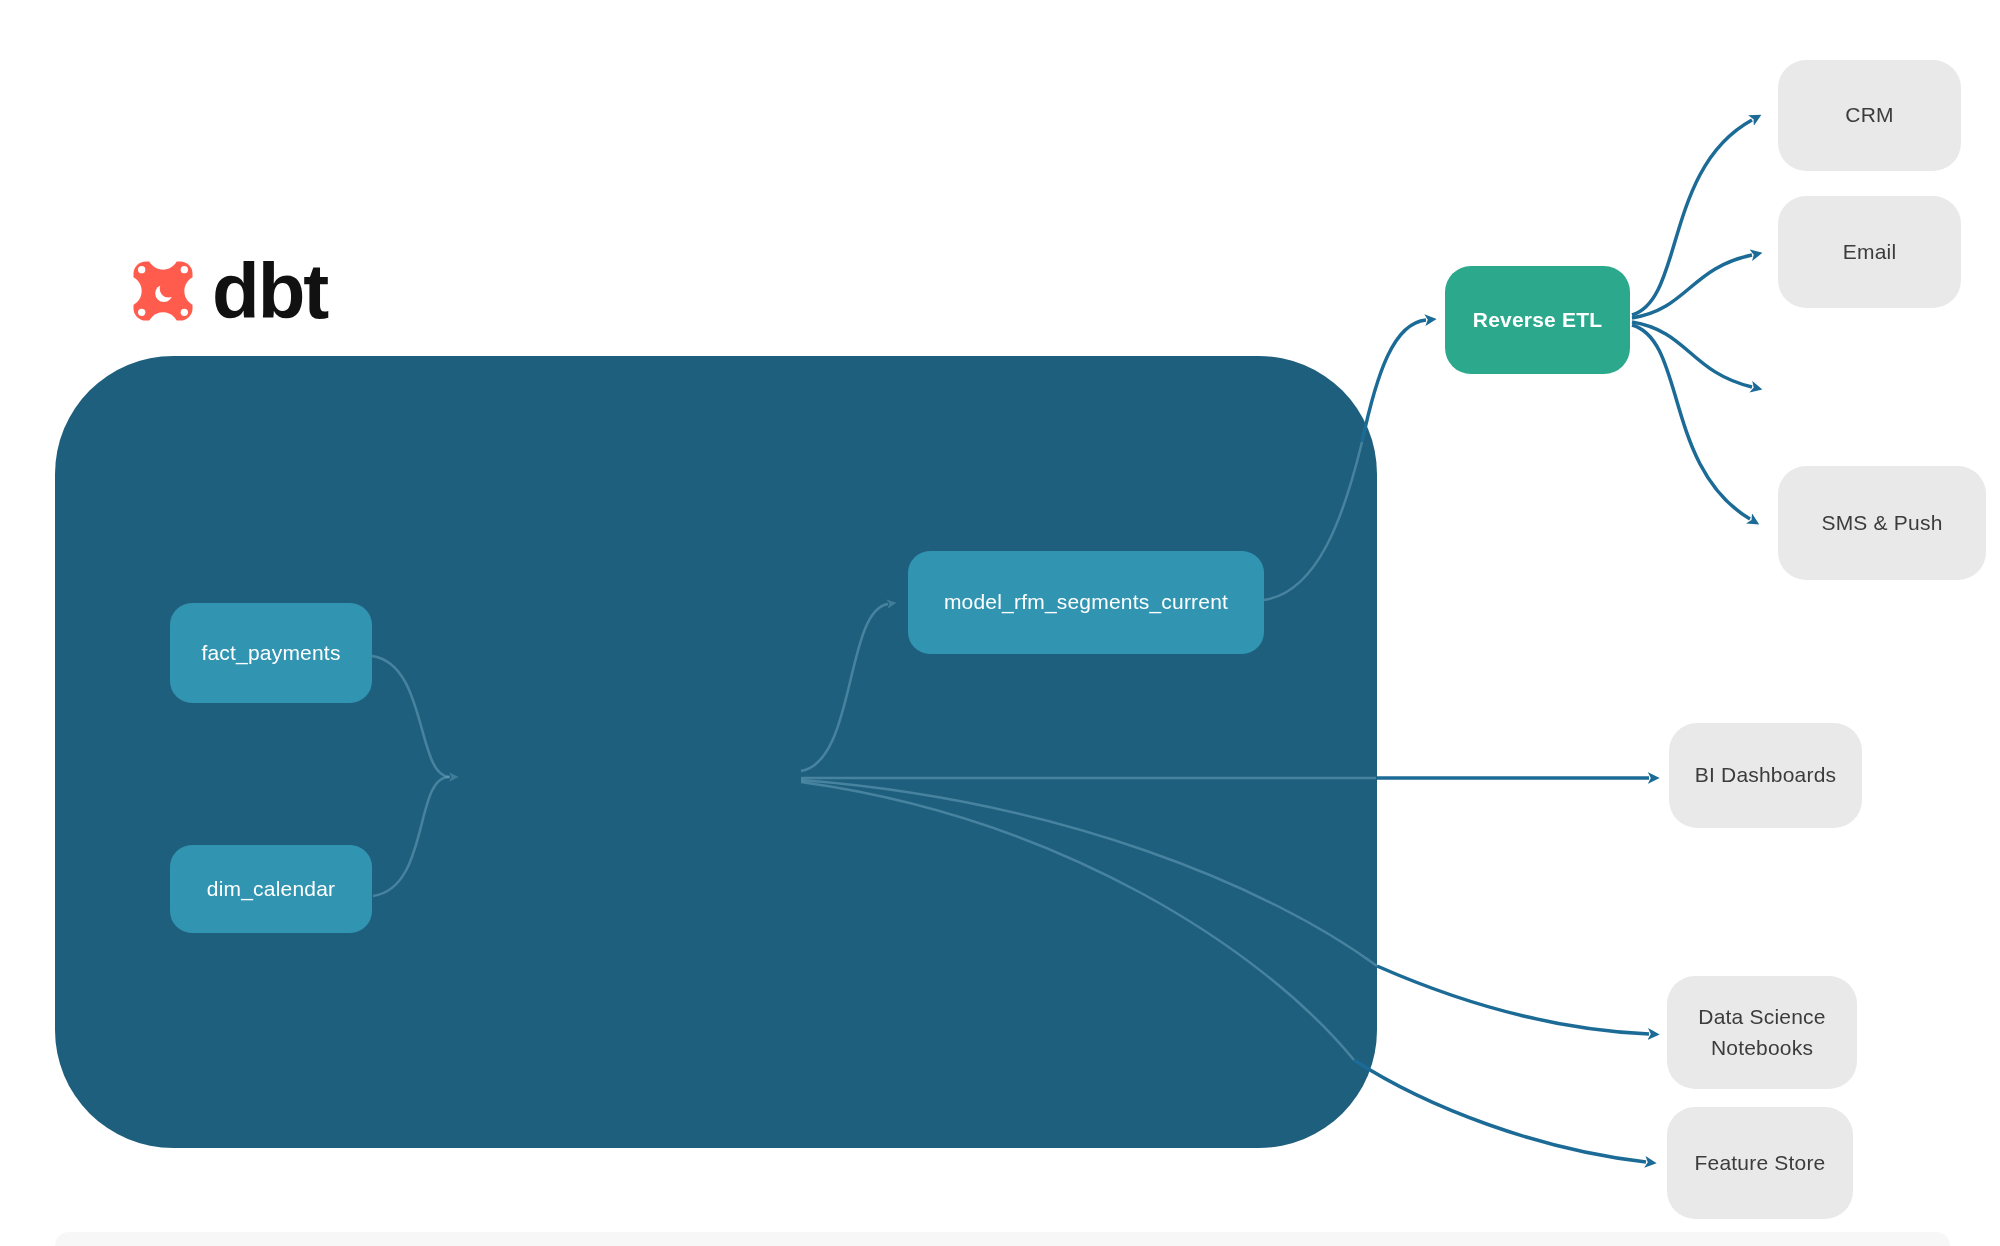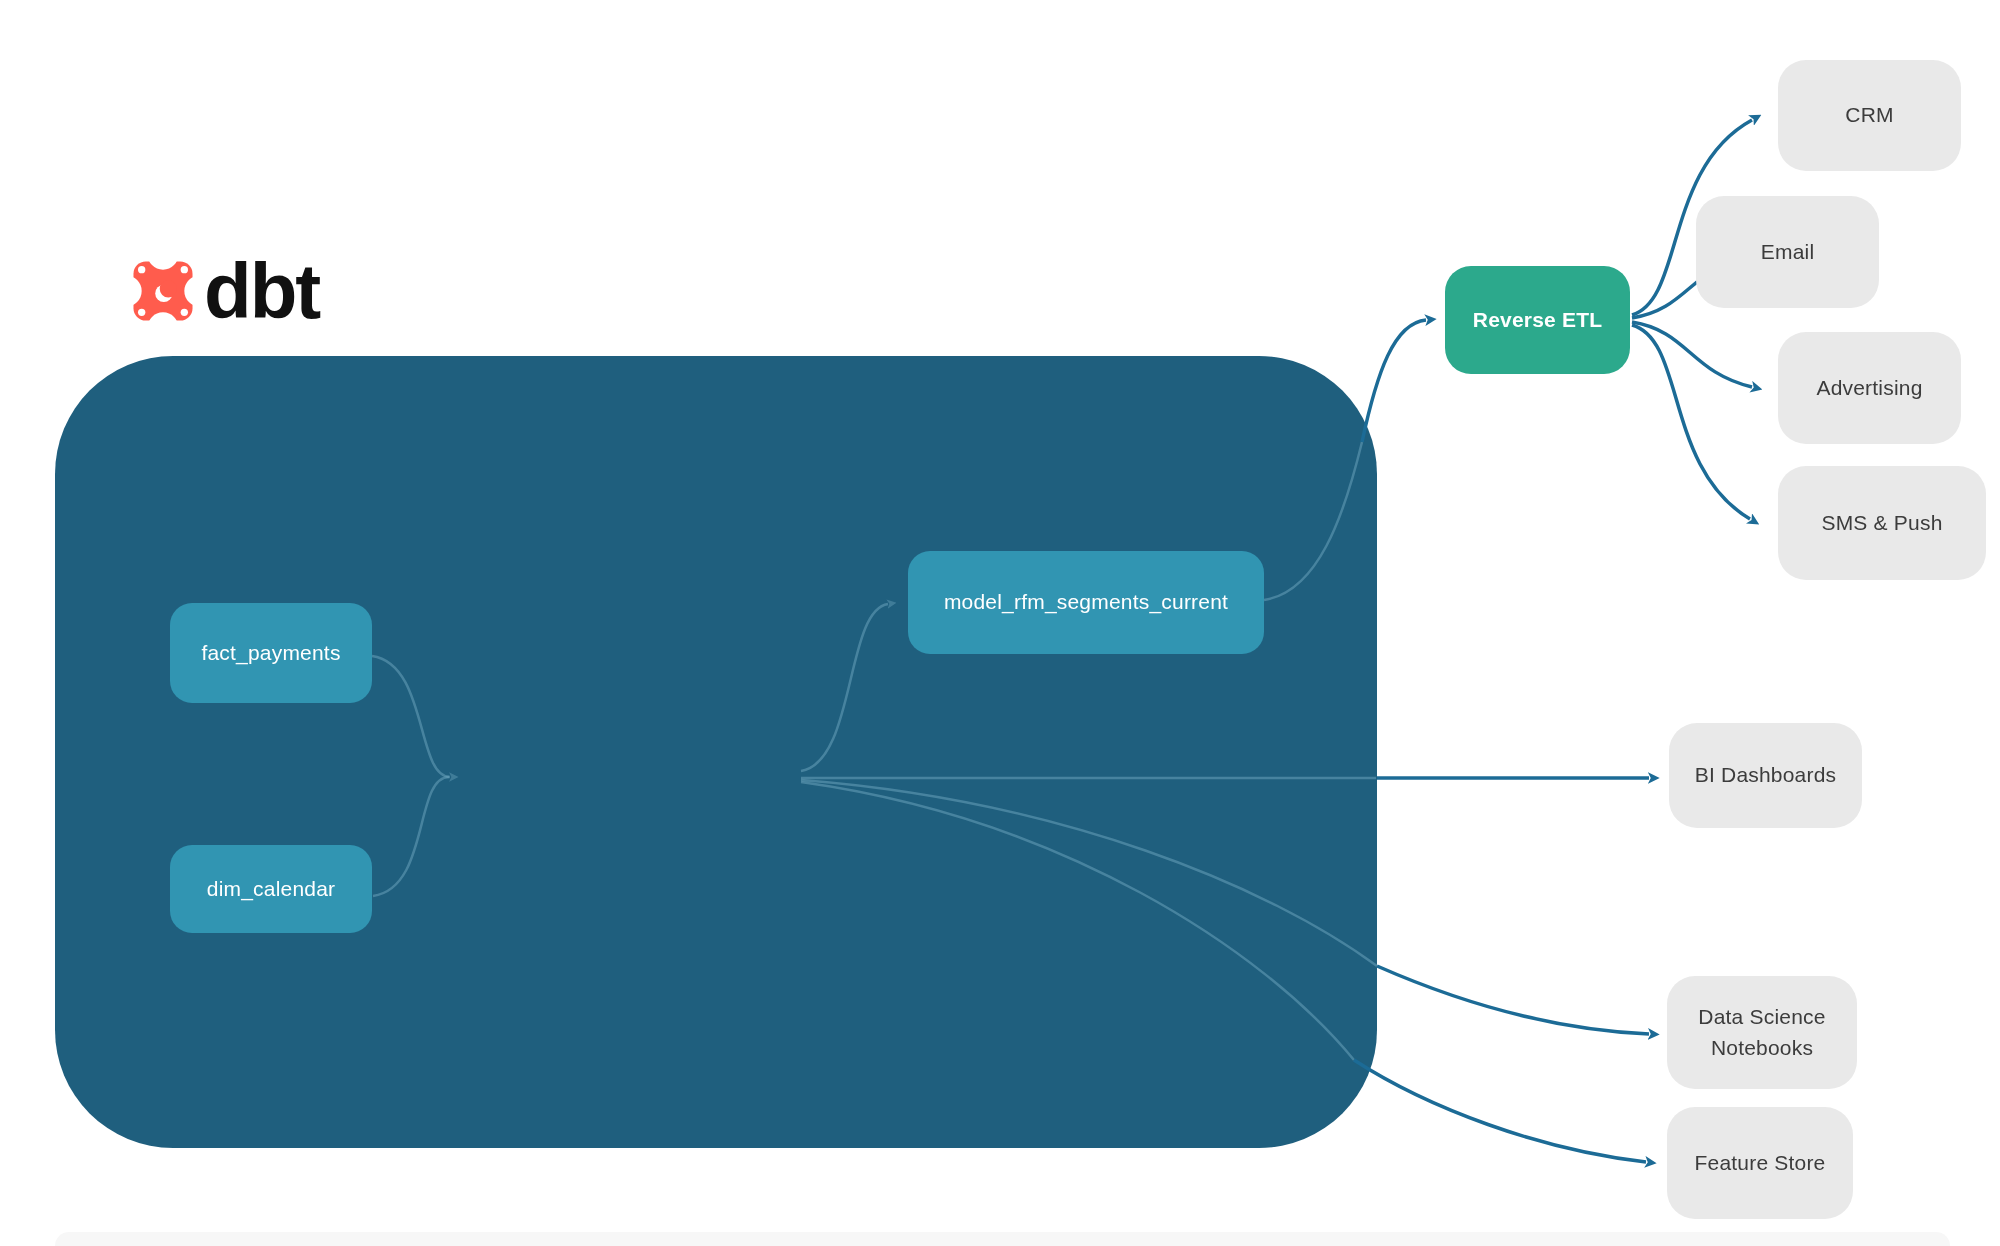--- a/index.html
+++ b/index.html
@@ -15,21 +15,21 @@
     --destination-text:#3c3c3c;
     --footer-strip:#f7f7f7;
   }
   html,body{margin:0;padding:0;background:var(--page-bg);}
   .stage{
     position:relative;width:2000px;height:1246px;overflow:hidden;
     background:var(--page-bg);
     font-family:"Liberation Sans","DejaVu Sans",sans-serif;
   }
   
-  .logo{position:absolute;left:122px;top:250px;display:flex;align-items:flex-end;gap:0;}
+  .logo{position:absolute;left:122px;top:250px;display:flex;align-items:flex-end;gap:8px;}
   .logo svg{width:82px;height:82px;display:block;}
   .logo-text{
     font-size:78px;font-weight:bold;color:#111111;letter-spacing:-2px;line-height:82px;
   }
   
   .container-bg{
     position:absolute;left:55px;top:356px;width:1322px;height:792px;
     background:var(--container);border-radius:118px;
   }
   
@@ -47,21 +47,21 @@
   .node.model{background:var(--model-node);color:var(--node-text);border-radius:22px;}
   .node.green{background:var(--reverse-etl-node);color:var(--node-text);border-radius:26px;}
   .node.gray{background:var(--destination-node);color:var(--destination-text);border-radius:28px;}
   
   .n-fact   {left:170px;top:603px;width:202px;height:100px;}
   .n-dim    {left:170px;top:845px;width:202px;height:88px;}
   .n-hist   {left:468px;top:724px;width:333px;height:106px;}
   .n-current{left:908px;top:551px;width:356px;height:103px;}
   .n-retl   {left:1445px;top:266px;width:185px;height:108px;font-weight:bold;}
   .n-crm    {left:1778px;top:60px; width:183px;height:111px;}
-  .n-email  {left:1696px;top:196px;width:183px;height:112px;}
+  .n-email  {left:1778px;top:196px;width:183px;height:112px;}
   .n-adv    {left:1778px;top:332px;width:183px;height:112px;}
   .n-sms    {left:1778px;top:466px;width:208px;height:114px;}
   .n-bi     {left:1669px;top:723px;width:193px;height:105px;}
   .n-ds     {left:1667px;top:976px;width:190px;height:113px;}
   .n-fs     {left:1667px;top:1107px;width:186px;height:112px;}
   
   .footer-strip{
     position:absolute;left:55px;top:1232px;width:1895px;height:16px;
     background:var(--footer-strip);border-radius:14px 14px 0 0;
   }
@@ -131,23 +131,20 @@
   <div class="node green n-retl">
     <span>Reverse ETL</span>
   </div>
 
   <div class="node gray n-crm">
     <span>CRM</span>
   </div>
   <div class="node gray n-email">
     <span>Email</span>
   </div>
-  <div class="node gray n-adv">
-    <span>Advertising</span>
-  </div>
   <div class="node gray n-sms">
     <span>SMS &amp; Push</span>
   </div>
 
   <div class="node gray n-bi">
     <span>BI Dashboards</span>
   </div>
   <div class="node gray n-ds">
     <span>Data Science Notebooks</span>
   </div>

